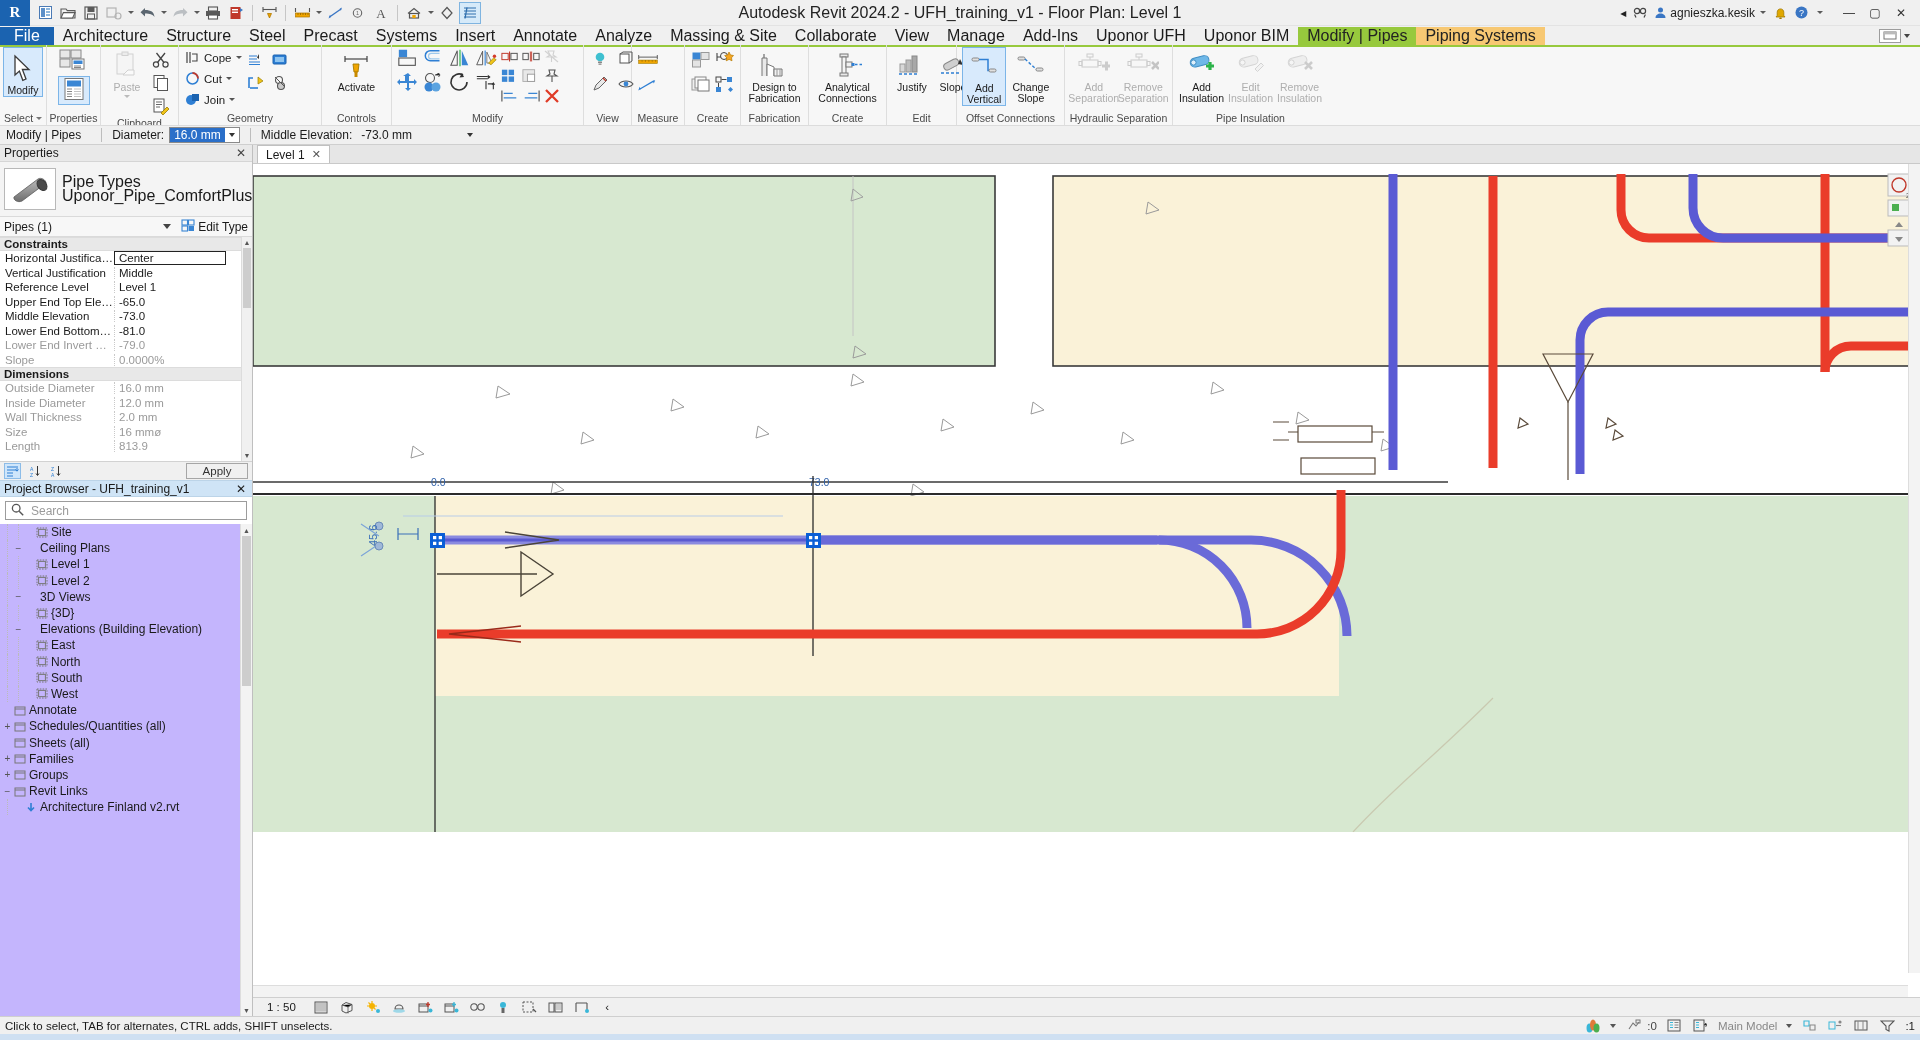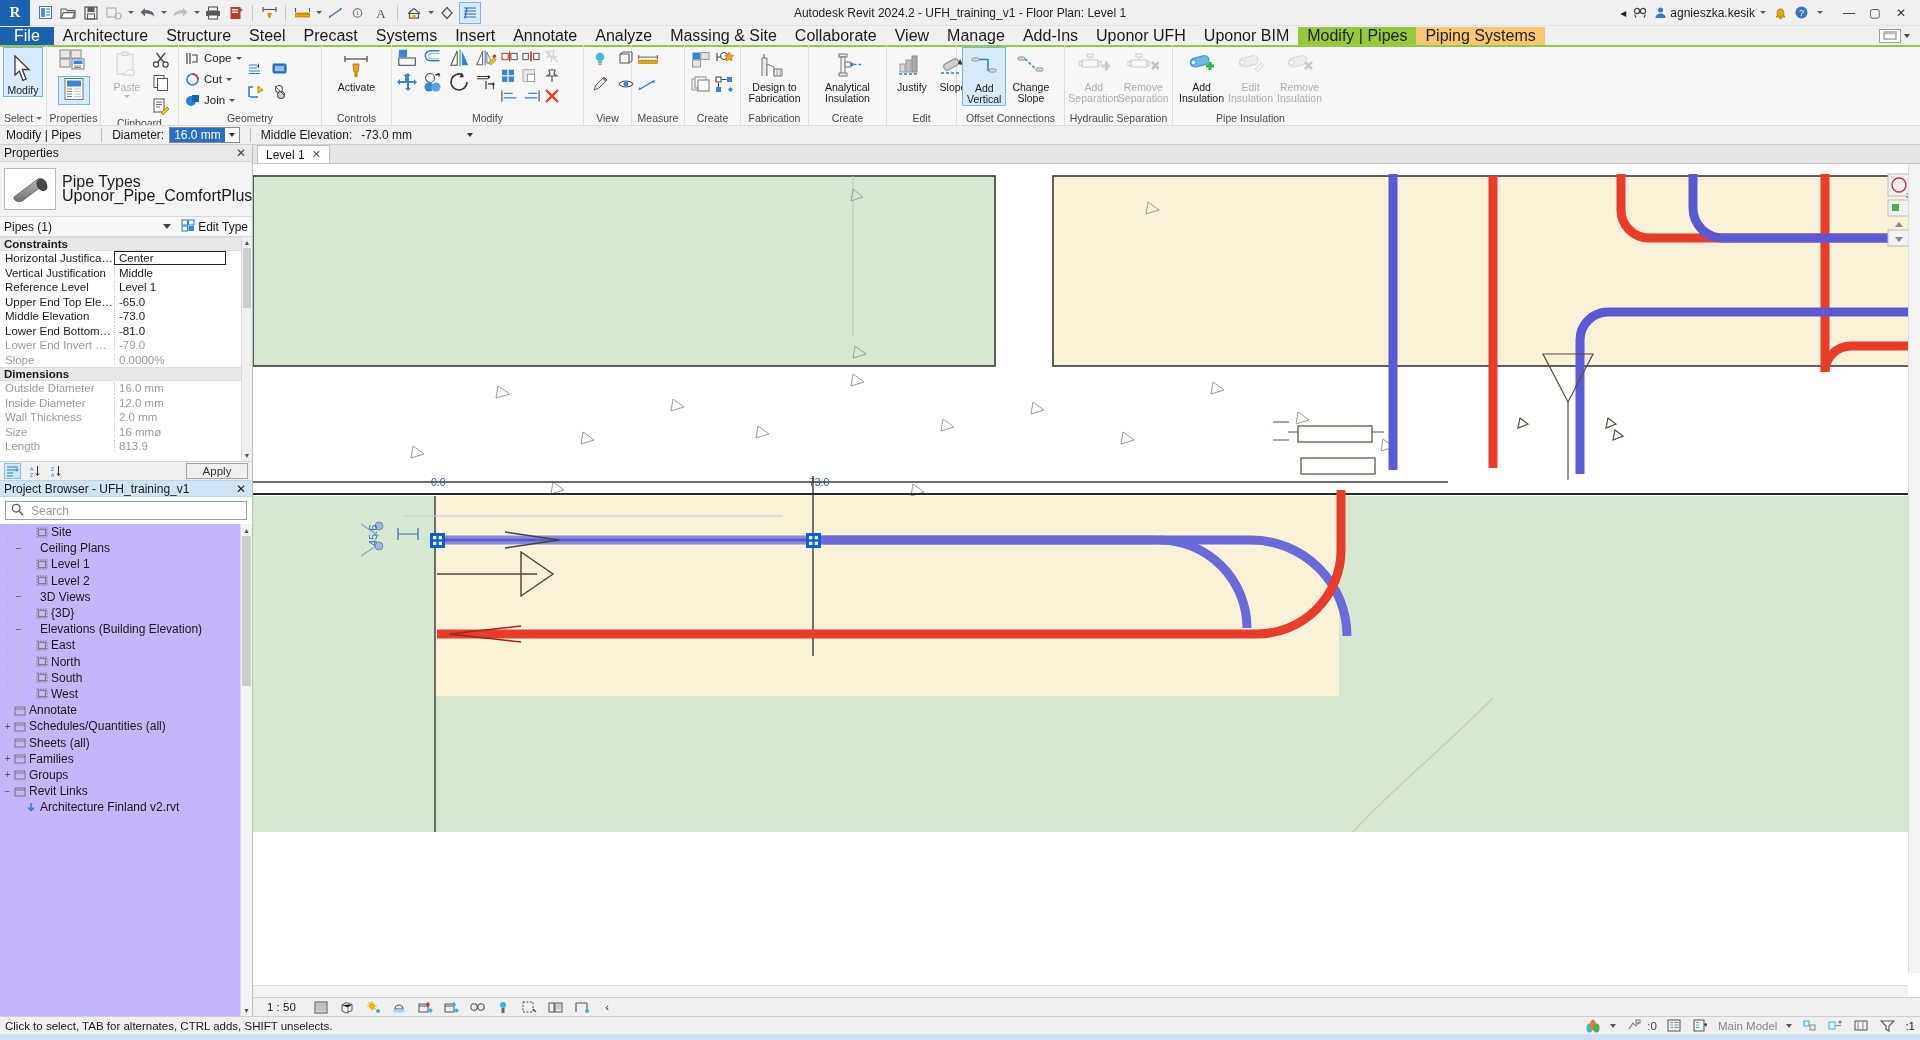--- a/index.html
+++ b/index.html
@@ -27,21 +27,21 @@
   .qicon {
     width:22px; height:22px; display:flex; align-items:center; justify-content:center;
     cursor:default; position:relative;
   }
   .qicon svg { display:block; }
   .qcaret { width:9px; height:22px; display:flex; align-items:center; justify-content:center; }
   .qcaret::after { content:""; border-left:3px solid transparent; border-right:3px solid transparent; border-top:3px solid #5a5a5a; }
   .qsep { width:1px; height:16px; background:#c6c6c6; margin:0 4px; }
   .titlecenter {
     position:absolute; left:0; right:0; text-align:center;
-    font-size:12px; color:#232323; pointer-events:none;
+    font-size:16px; color:#232323; pointer-events:none;
   }
   .titleright {
     margin-left:auto; display:flex; align-items:center; gap:6px;
     padding-right:6px; font-size:12px; color:#222; z-index:2;
   }
   .tr-item { display:flex; align-items:center; gap:3px; }
   .wbtns { display:flex; align-items:center; gap:0px; margin-left:6px; }
   .wbtn { width:26px; height:24px; display:flex; align-items:center; justify-content:center; font-size:12px; color:#333; }
 
   
@@ -476,21 +476,21 @@
               </svg>
           </div>
         </div>
       </div>
       <div class="panel-label">
         <span>Clipboard</span>
       </div>
     </div>
 
     <div class="panel" style="width:143px;">
-      <div class="panel-body" style="gap:3px;align-items:center;">
+      <div class="panel-body" style="gap:3px;">
         <div class="col" style="gap:0;">
           <div class="smallrow">
             <span class="icon-sm">
               <svg width="16" height="15" viewBox="0 0 16 15">
                   <path d="M2 2v11M5 2v11" stroke="#333" stroke-width="1.1"></path>
                   <path d="M7 4h5v7H7" fill="none" stroke="#444" stroke-width="1.1"></path>
                 </svg>
             </span>
             <span class="txt">Cope</span>
               <span class="caret"></span>
@@ -855,21 +855,21 @@
             <svg width="32" height="26" viewBox="0 0 32 26">
                 <rect x="8" y="2" width="8" height="3" fill="#e9e9e9" stroke="#777"></rect>
                 <rect x="10" y="5" width="4" height="17" fill="#f4f4f4" stroke="#777"></rect>
                 <rect x="8" y="21" width="8" height="3" fill="#e9e9e9" stroke="#777"></rect>
                 <rect x="14" y="10" width="6" height="5" fill="#f0f0f0" stroke="#777"></rect>
                 <rect x="19.5" y="11" width="3" height="3" fill="#2e7fd4"></rect>
                 <path d="M23 12.5h7" stroke="#2e7fd4" stroke-width="1.3" stroke-dasharray="2.5,2"></path>
               </svg>
           </div>
           <div class="lbl">Analytical
-Insulation</div>
+Connections</div>
         </div>
       </div>
       <div class="panel-label">
         <span>Create</span>
       </div>
     </div>
 
     <div class="panel" style="width:70px;">
       <div class="panel-body" style="gap:1px;padding-top:2px;">
         <div class="bigbtn">

